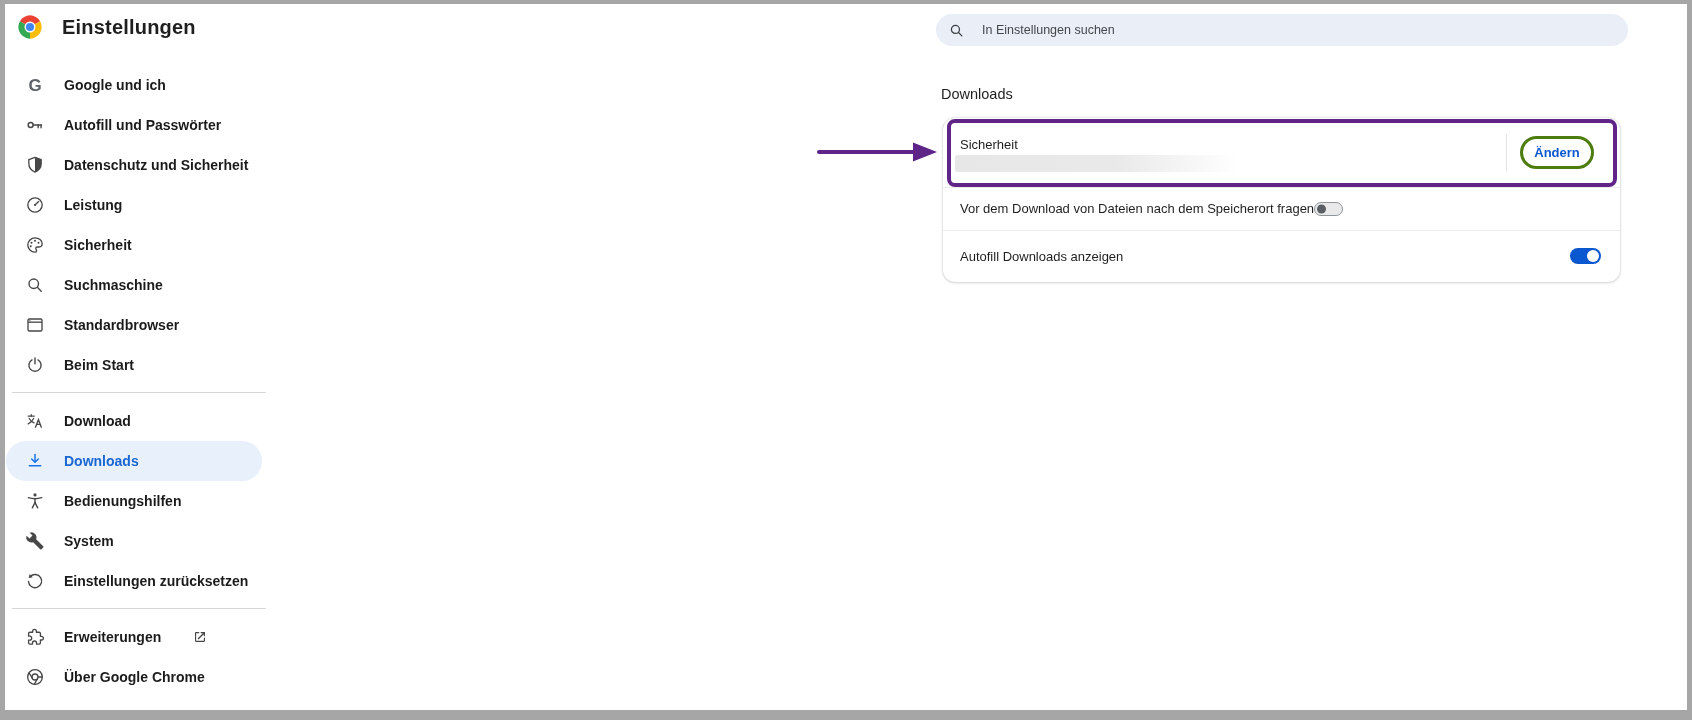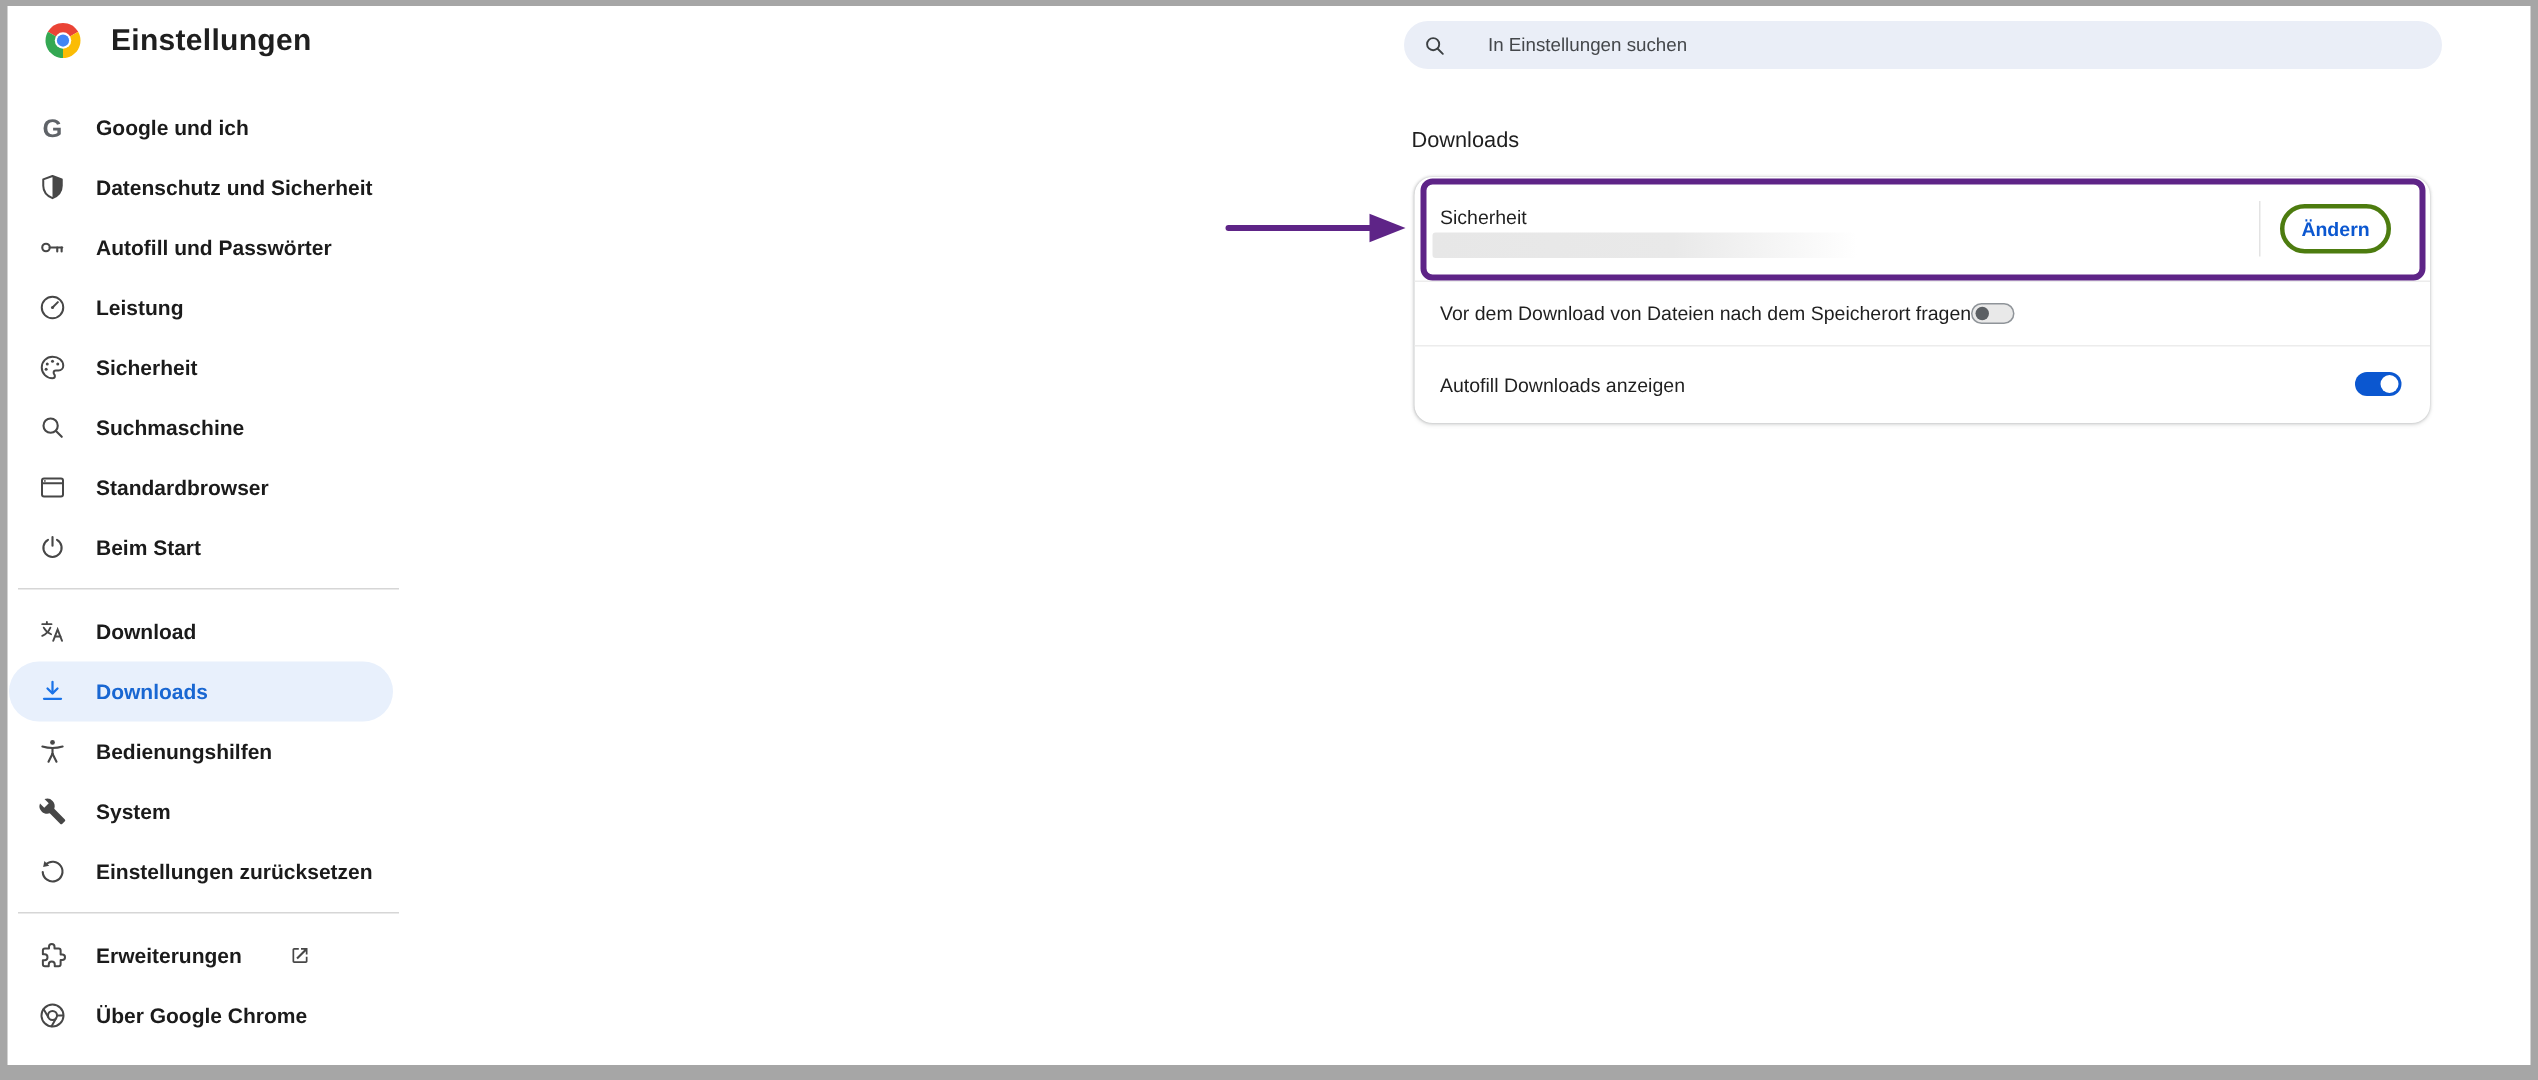--- a/index.html
+++ b/index.html
@@ -8,26 +8,26 @@
   .screen{position:relative;width:1692px;height:720px;background:#ffffff;overflow:hidden;}
 
   
   .frame{position:absolute;background:#a6a6a6;z-index:40;pointer-events:none;}
   .frame.top{left:0;top:0;right:0;height:4px;}
   .frame.left{left:0;top:0;bottom:0;width:5px;}
   .frame.right{right:0;top:0;bottom:0;width:5px;}
   .frame.bottom{left:0;bottom:0;right:0;height:10px;}
 
   
-  .app-header{position:absolute;left:28px;top:13px;display:flex;align-items:center;gap:18px;}
+  .app-header{position:absolute;left:16px;top:13px;display:flex;align-items:center;gap:18px;}
   .app-title{font-size:20px;font-weight:600;color:#1f1f1f;letter-spacing:.2px;}
 
   
   .search-bar{position:absolute;left:936px;top:14px;width:692px;height:32px;background:#eaeef7;
-    border-radius:16px;display:flex;align-items:center;gap:25px;padding:0 12px;box-sizing:border-box;}
+    border-radius:16px;display:flex;align-items:center;gap:15px;padding:0 12px;box-sizing:border-box;}
   .search-bar input{flex:1;border:none;outline:none;background:transparent;font-size:12.5px;
     color:#202124;font-family:inherit;}
   .search-bar input::placeholder{color:#44474b;opacity:1;}
 
   
   .sidebar{position:absolute;left:0;top:65px;width:268px;}
   .side-item{height:40px;display:flex;align-items:center;gap:19px;padding-left:25px;cursor:pointer;}
   .side-item .ico{width:20px;height:20px;flex:0 0 20px;display:flex;align-items:center;justify-content:center;color:#474747;}
   .side-item .lbl{font-size:14px;font-weight:600;color:#1b1b1b;white-space:nowrap;}
   .side-item.selected{background:#e8f0fc;border-radius:20px;margin:0 6px;padding-left:19px;}
@@ -108,38 +108,38 @@
 
     <div class="side-item">
       <span class="ico">
           <span class="g-glyph">G</span>
         </span>
       <span class="lbl">Google und ich</span>
     </div>
 
     <div class="side-item">
       <span class="ico">
-        <svg viewBox="0 0 24 24" width="20" height="20">
-          <path d="M12 2.8l7.4 2.7v5c0 4.6-3 8.1-7.4 10-4.4-1.9-7.4-5.4-7.4-10v-5z" fill="none" stroke="currentColor" stroke-width="1.6" stroke-linejoin="round"></path>
-          <path d="M12 2.8l7.4 2.7v5c0 4.6-3 8.1-7.4 10z" fill="currentColor"></path>
-        </svg>
-      </span>
-      <span class="lbl">Datenschutz und Sicherheit</span>
-    </div>
-
-    <div class="side-item">
-      <span class="ico">
         <svg viewBox="0 0 24 24" width="20" height="20" fill="none" stroke="currentColor" stroke-width="1.7" stroke-linecap="round">
           <circle cx="6.8" cy="12" r="3"></circle>
             <path d="M9.8 12h10"></path>
             <path d="M15.8 12v3.2"></path>
             <path d="M19.3 12v3.2"></path>
         </svg>
       </span>
       <span class="lbl">Autofill und Passwörter</span>
+    </div>
+
+    <div class="side-item">
+      <span class="ico">
+        <svg viewBox="0 0 24 24" width="20" height="20">
+          <path d="M12 2.8l7.4 2.7v5c0 4.6-3 8.1-7.4 10-4.4-1.9-7.4-5.4-7.4-10v-5z" fill="none" stroke="currentColor" stroke-width="1.6" stroke-linejoin="round"></path>
+          <path d="M12 2.8l7.4 2.7v5c0 4.6-3 8.1-7.4 10z" fill="currentColor"></path>
+        </svg>
+      </span>
+      <span class="lbl">Datenschutz und Sicherheit</span>
     </div>
 
     <div class="side-item">
       <span class="ico">
         <svg viewBox="0 0 24 24" width="20" height="20" fill="none" stroke="currentColor" stroke-width="1.6">
           <circle cx="12" cy="12" r="8.6"></circle>
             <path d="M12 12l4.3-4.3" stroke-linecap="round"></path>
           <circle cx="12" cy="12" r="1.2" fill="currentColor" stroke="none"></circle>
         </svg>
       </span>

